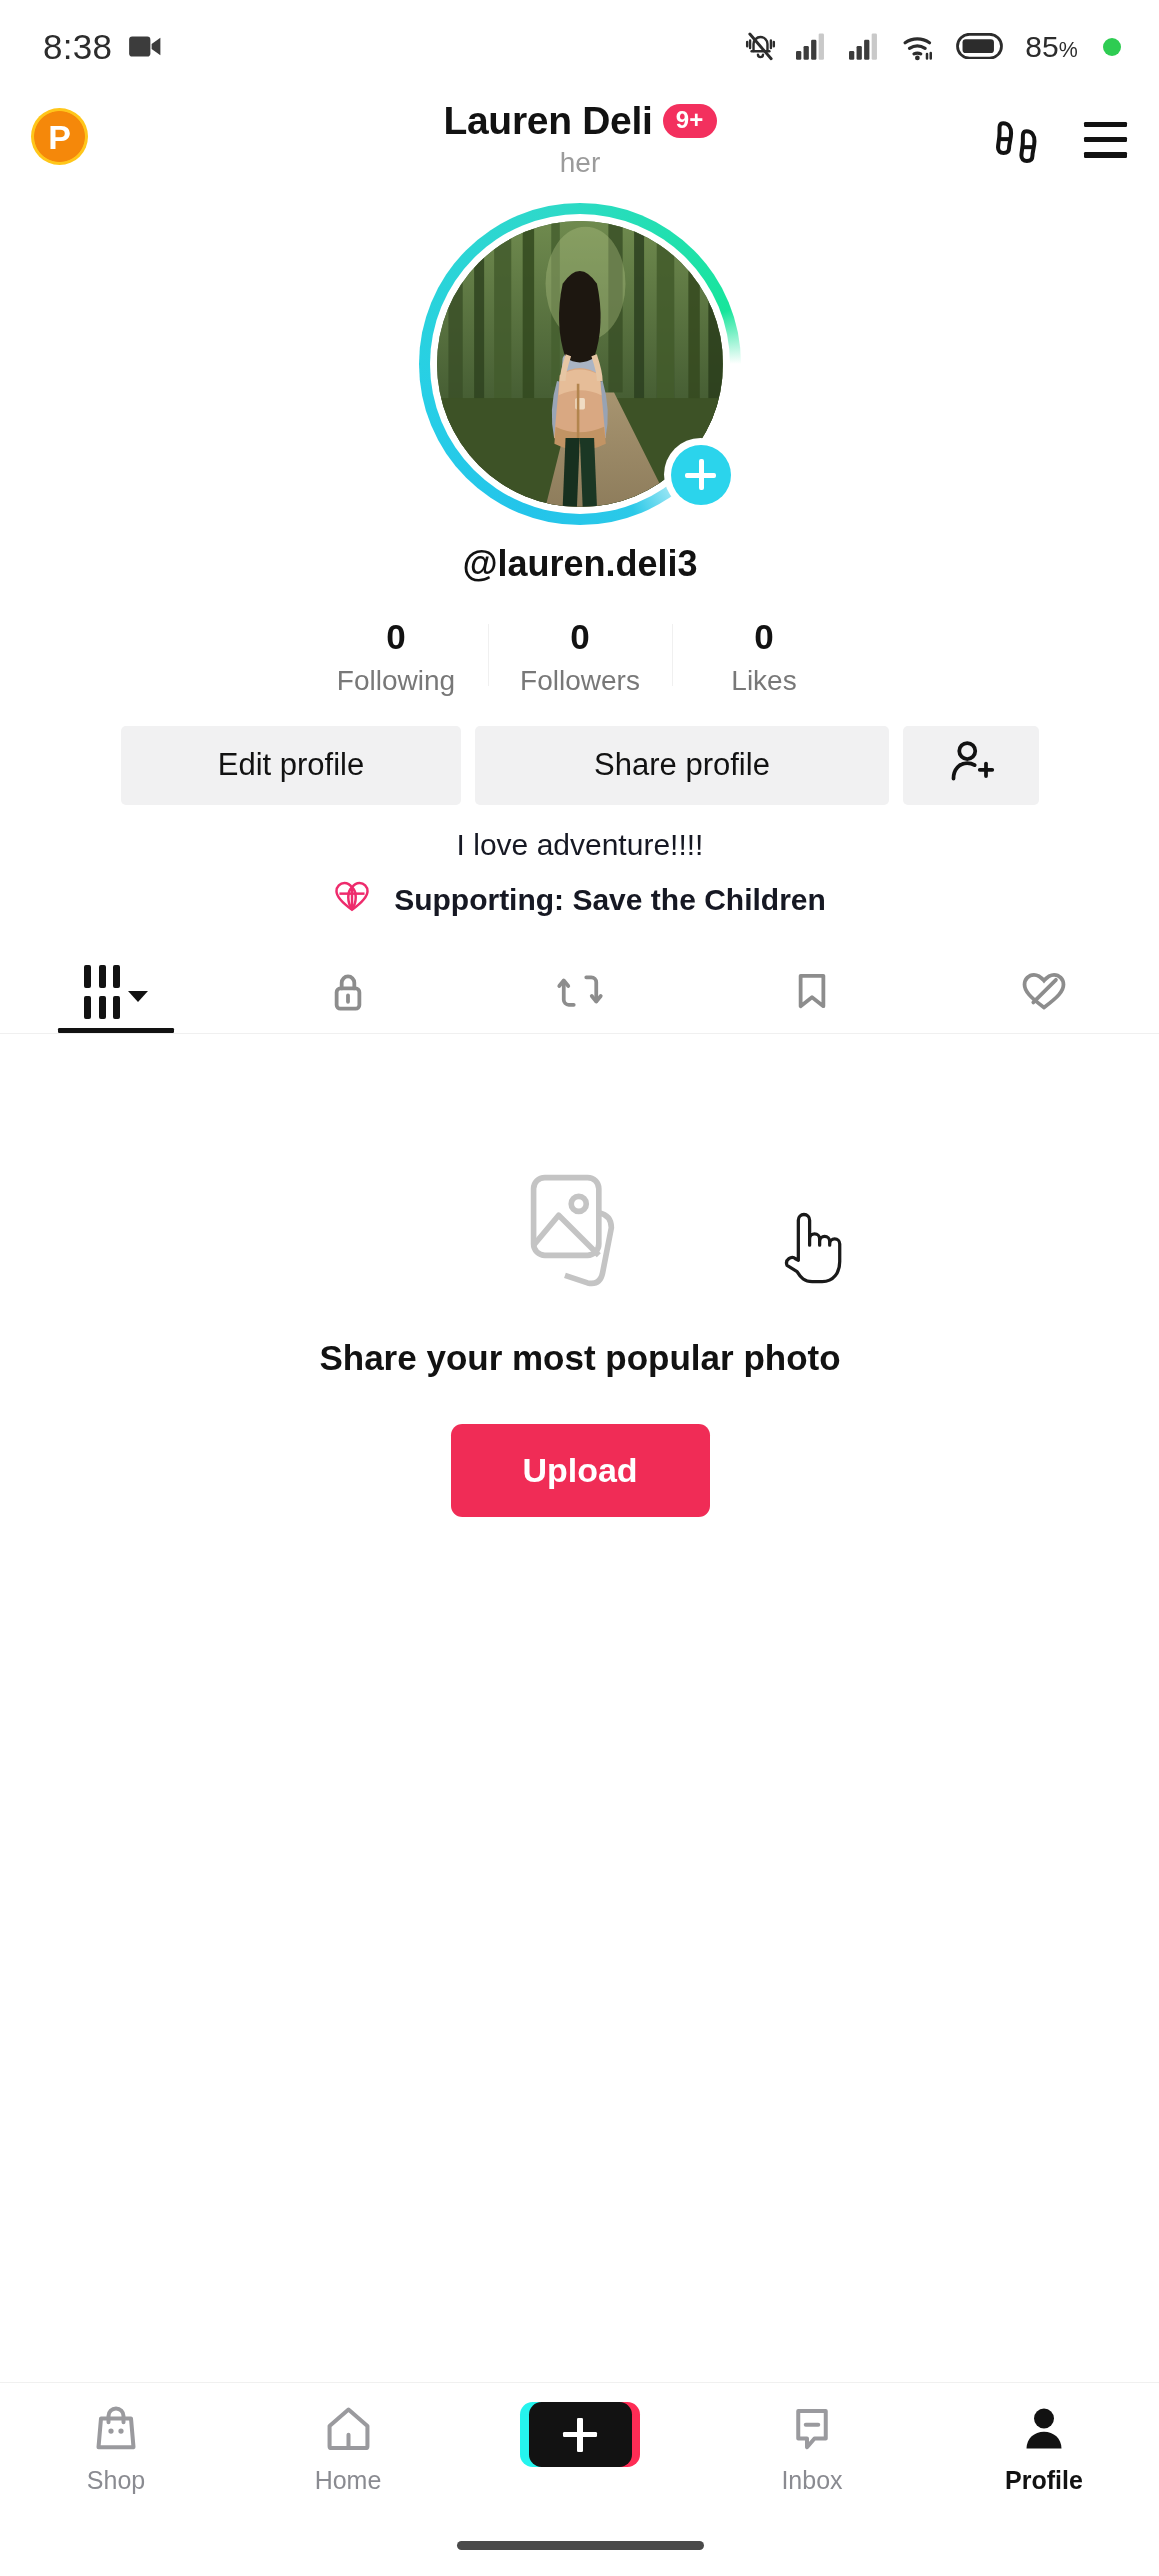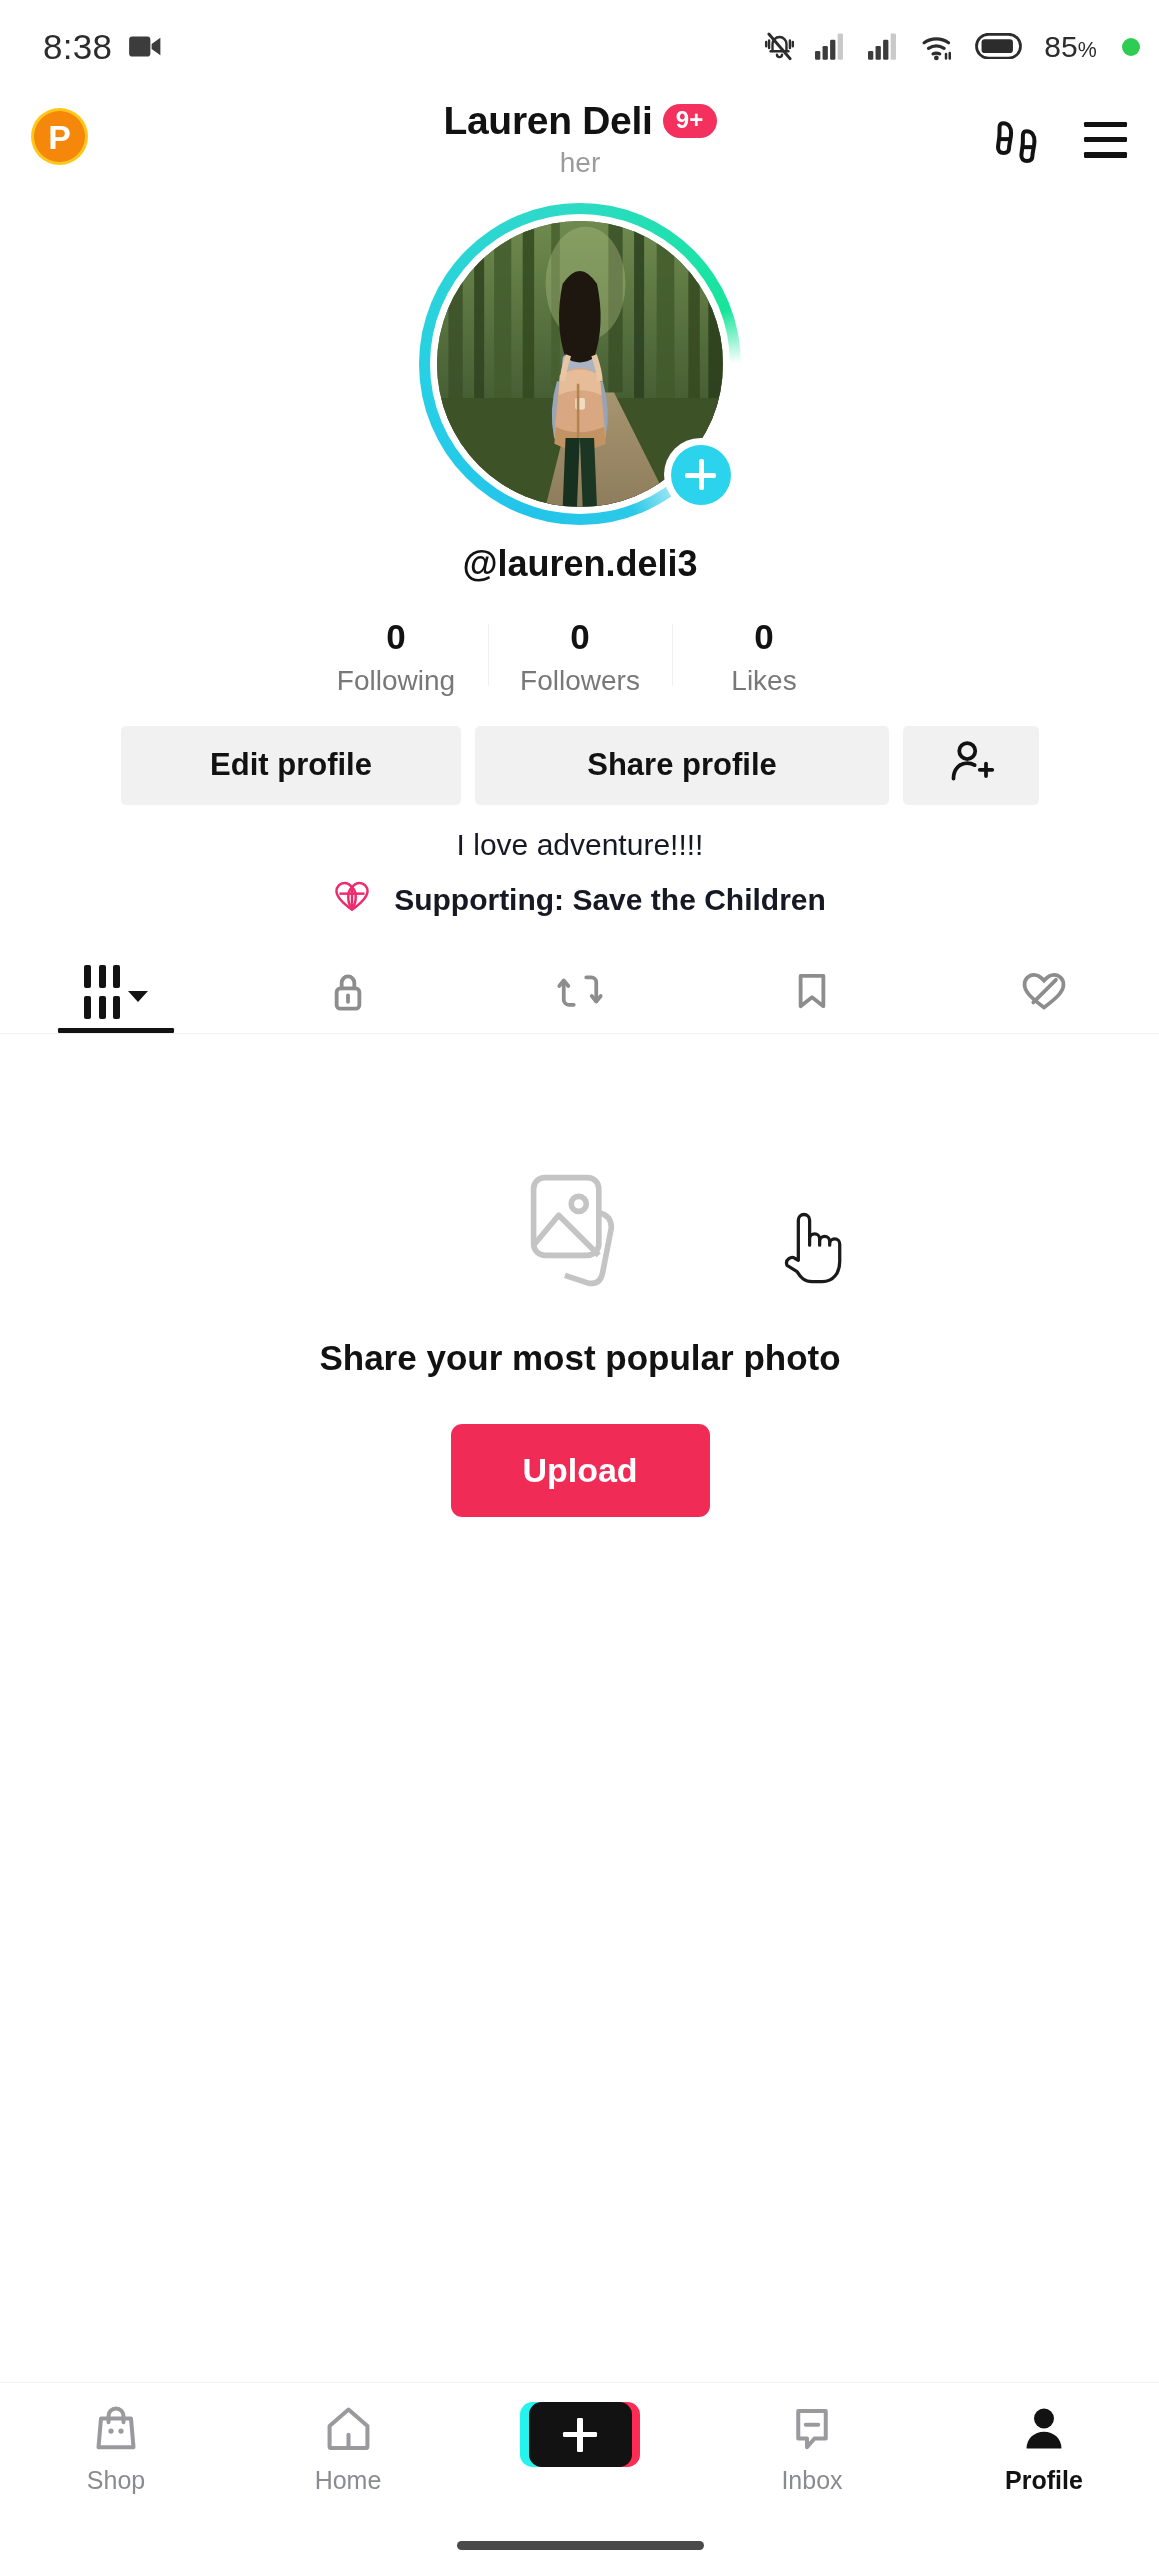--- a/index.html
+++ b/index.html
@@ -18,21 +18,21 @@
     display: flex;
     flex-direction: column;
   }
 
   
   .statusbar {
     height: 94px;
     display: flex;
     align-items: center;
     justify-content: space-between;
-    padding: 0 20px 0 43px;
+    padding: 0 39px 0 43px;
     flex: 0 0 auto;
   }
   .sb-left { display: flex; align-items: center; gap: 16.4px; }
   .sb-time {
     font-size: 35px;
     font-weight: 400;
     color: #2c2c2c;
     letter-spacing: 0.3px;
   }
   .sb-right { display: flex; align-items: center; gap: 19px; text-align: right; }
@@ -169,21 +169,21 @@
   .actions {
     display: flex; justify-content: center; gap: 14px;
     margin-top: 29px;
     flex: 0 0 auto;
   }
   .btn-gray {
     background: #f1f1f2;
     border-radius: 5px;
     height: 79px;
     display: flex; align-items: center; justify-content: center;
-    font-size: 31px; font-weight: 700; color: #121212;
+    font-size: 31px; font-weight: 400; color: #121212;
     border: none;
   }
   .btn-edit { width: 340px; }
   .btn-share { width: 414px; }
   .btn-adduser { width: 136px; }
 
   
   .bio {
     text-align: center;
     font-size: 30px; color: #161823;

